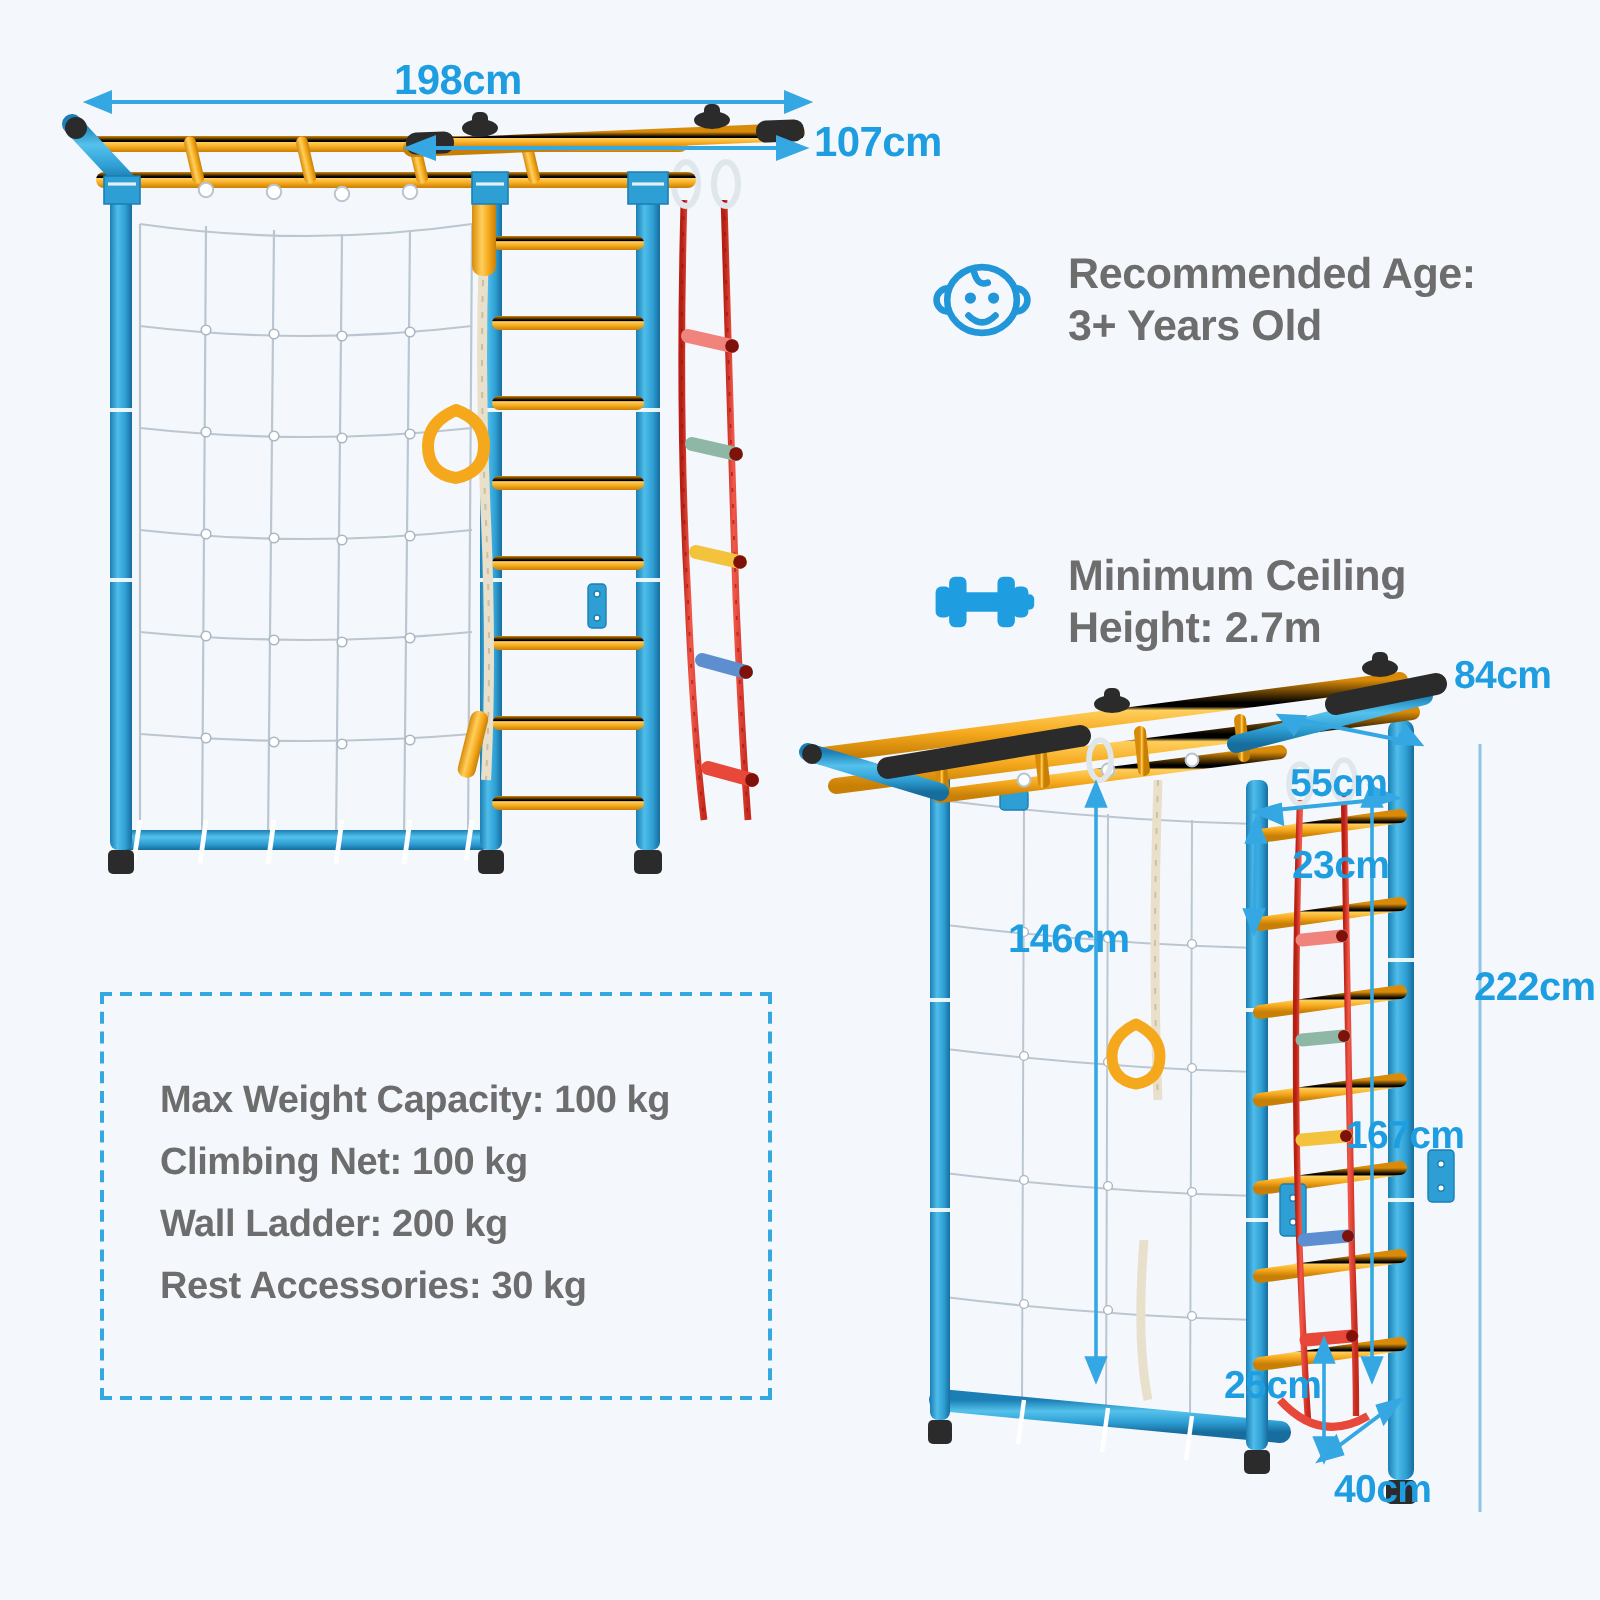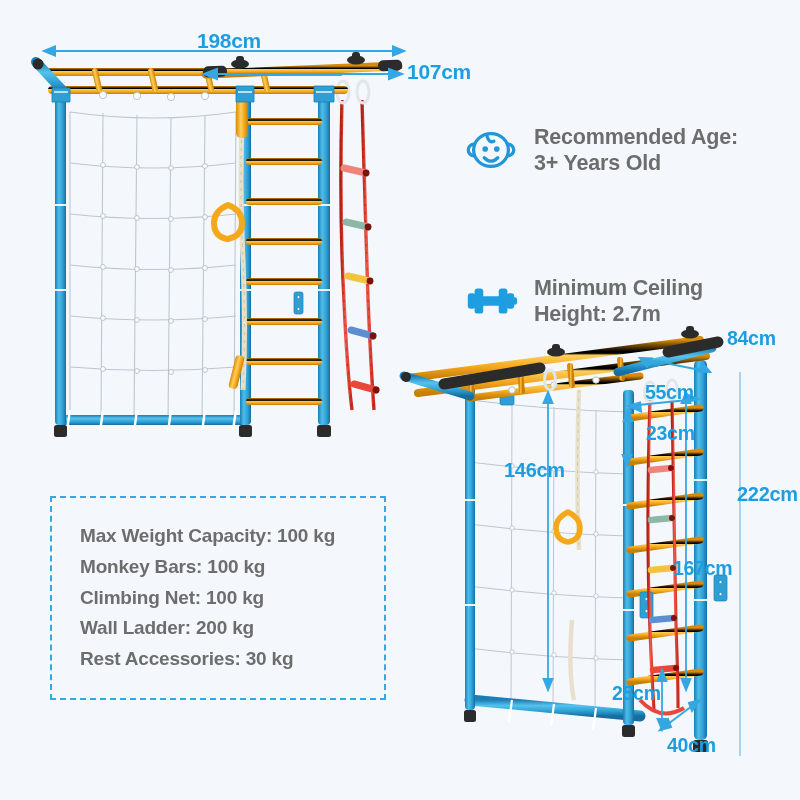--- a/index.html
+++ b/index.html
@@ -507,19 +507,18 @@
         <rect x="46" y="22" width="8" height="16" rx="3"></rect>
         <rect x="52" y="26" width="5" height="8" rx="2.5"></rect>
       </g>
     </svg>
     <div class="ftext">Minimum Ceiling
 Height: 2.7m</div>
   </div>
 
   <div id="spec-box">
     <div class="spec-line">Max Weight Capacity: 100 kg</div>
-    <div class="spec-line">Monkey Bars: 100 kg</div>
     <div class="spec-line">Climbing Net: 100 kg</div>
     <div class="spec-line">Wall Ladder: 200 kg</div>
     <div class="spec-line">Rest Accessories: 30 kg</div>
   </div>
 
 </div>
 
 </body></html>

